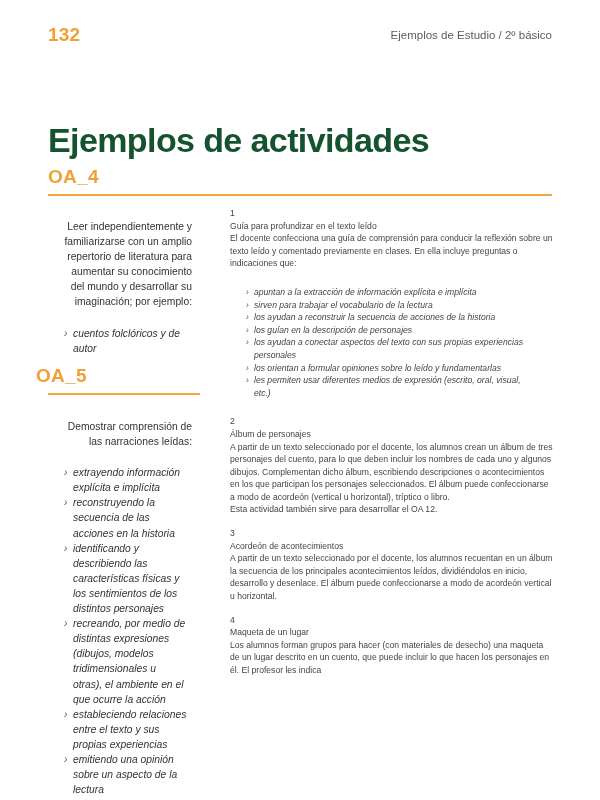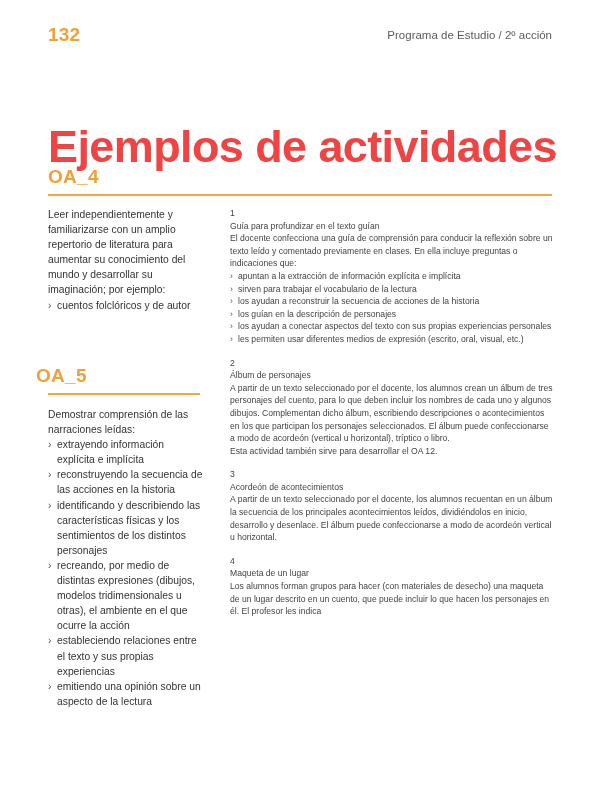--- a/index.html
+++ b/index.html
@@ -50,23 +50,23 @@
     color: #5c5c5c;
     line-height: 20px;
     white-space: nowrap;
   }
 
   
   .page-title {
     position: absolute;
     left: 48px;
     top: 96px;
-    font-size: 45px;
+    font-size: 34px;
     font-weight: bold;
-    color: #ef4444;
+    color: #14532d;
     letter-spacing: -0.6px;
     line-height: 42px;
     white-space: nowrap;
     text-align: right;
   }
 
   
   .oa-head {
     position: absolute;
     font-size: 19px;
@@ -100,26 +100,27 @@
   .col-right {
     position: absolute;
     left: 230px;
     top: 207px;
     width: 324px;
     font-size: 8.6px;
     line-height: 12.6px;
     color: #444444;
   }
 
-  .para { margin: 0; }
+  .para { margin: 12px; text-align: right; }
 
   ul.chev {
     list-style: none;
-    margin: 0;
+    margin: 16px;
     padding: 0;
+    font-style: italic;
   }
   ul.chev > li {
     position: relative;
     padding-left: 9px;
     margin: 0;
   }
   ul.chev > li::before {
     content: "\203A";
     position: absolute;
     left: 0;
@@ -133,21 +134,21 @@
   .act-title { margin: 0 0 0 0; }
   .act-body { margin: 0; }
 </style>
 </head>
 <body>
 
 <div class="page">
 
   <div class="runhead">
     <div class="folio">132</div>
-    <div class="runhead-title">Programa de Estudio / 2º acción</div>
+    <div class="runhead-title">Ejemplos de Estudio / 2º básico</div>
   </div>
 
   <h1 class="page-title">Ejemplos de actividades</h1>
 
   <div class="oa-head" id="oa4-head">OA_4</div>
   <div class="oa-rule" id="oa4-rule"></div>
 
   <div class="col-left" id="oa4-body">
     <p class="para">Leer independientemente y familiarizarse con un amplio repertorio de literatura para aumentar su conocimiento del mundo y desarrollar su imaginación; por ejemplo:</p>
     <ul class="chev">
@@ -167,28 +168,29 @@
       <li>recreando, por medio de distintas expresiones (dibujos, modelos tridimensionales u otras), el ambiente en el que ocurre la acción</li>
       <li>estableciendo relaciones entre el texto y sus propias experiencias</li>
       <li>emitiendo una opinión sobre un aspecto de la lectura</li>
     </ul>
   </div>
 
   <div class="col-right">
 
     <div class="act">
       <p class="act-num">1</p>
-      <p class="act-title">Guía para profundizar en el texto guían</p>
+      <p class="act-title">Guía para profundizar en el texto leído</p>
       <p class="act-body">El docente confecciona una guía de comprensión para conducir la reflexión sobre un texto leído y comentado previamente en clases. En ella incluye preguntas o indicaciones que:</p>
       <ul class="chev">
         <li>apuntan a la extracción de información explícita e implícita</li>
         <li>sirven para trabajar el vocabulario de la lectura</li>
         <li>los ayudan a reconstruir la secuencia de acciones de la historia</li>
         <li>los guían en la descripción de personajes</li>
         <li>los ayudan a conectar aspectos del texto con sus propias experiencias personales</li>
+        <li>los orientan a formular opiniones sobre lo leído y fundamentarlas</li>
         <li>les permiten usar diferentes medios de expresión (escrito, oral, visual, etc.)</li>
       </ul>
     </div>
 
     <div class="act">
       <p class="act-num">2</p>
       <p class="act-title">Álbum de personajes</p>
       <p class="act-body">A partir de un texto seleccionado por el docente, los alumnos crean un álbum de tres personajes del cuento, para lo que deben incluir los nombres de cada uno y algunos dibujos. Complementan dicho álbum, escribiendo descripciones o acontecimientos en los que participan los personajes seleccionados. El álbum puede confeccionarse a modo de acordeón (vertical u horizontal), tríptico o libro.</p>
       <p class="act-body">Esta actividad también sirve para desarrollar el OA 12.</p>
     </div>

